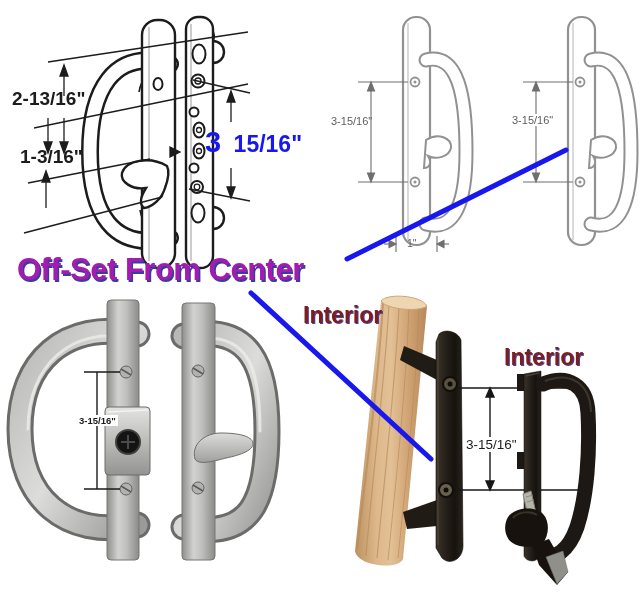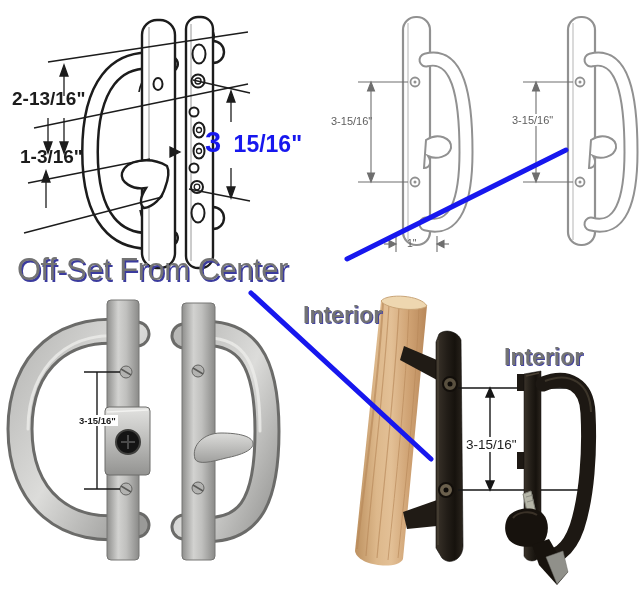--- a/index.html
+++ b/index.html
@@ -1,23 +1,23 @@
 <!DOCTYPE html>
 <html><head>
 <meta charset="utf-8">
 <style>
   html,body{margin:0;padding:0;background:#ffffff;font-family:"Liberation Sans",sans-serif;}
   #canvas{position:relative;width:642px;height:594px;background:#ffffff;overflow:hidden;}
   .abs{position:absolute;}
   svg{display:block;}
   .dim-black{font-weight:700;color:#1c1c1c;white-space:nowrap;}
   .dim-gray{font-weight:400;color:#5e5e5e;white-space:nowrap;}
-  .heading{font-weight:400;color:#737373;letter-spacing:-0.5px;white-space:nowrap;
+  .heading{font-weight:700;color:#a21caf;letter-spacing:-0.5px;white-space:nowrap;
            text-shadow:1.5px 1.5px 0 #3b3b9e;}
-  .section-label{font-weight:800;color:#737373;white-space:nowrap;text-shadow:1px 1px 0 #4444a0;}
+  .section-label{font-weight:800;color:#7f1d1d;white-space:nowrap;text-shadow:1px 1px 0 #4444a0;}
   .blue-dim{color:#1717ee;font-weight:700;white-space:nowrap;}
   .white-bg{background:#ffffff;padding:0 2px;}
 </style>
 </head>
 <body>
 
 <div id="canvas">
 
   <svg class="abs" style="left:0;top:0;" width="330" height="300" viewBox="0 0 330 300">
 

